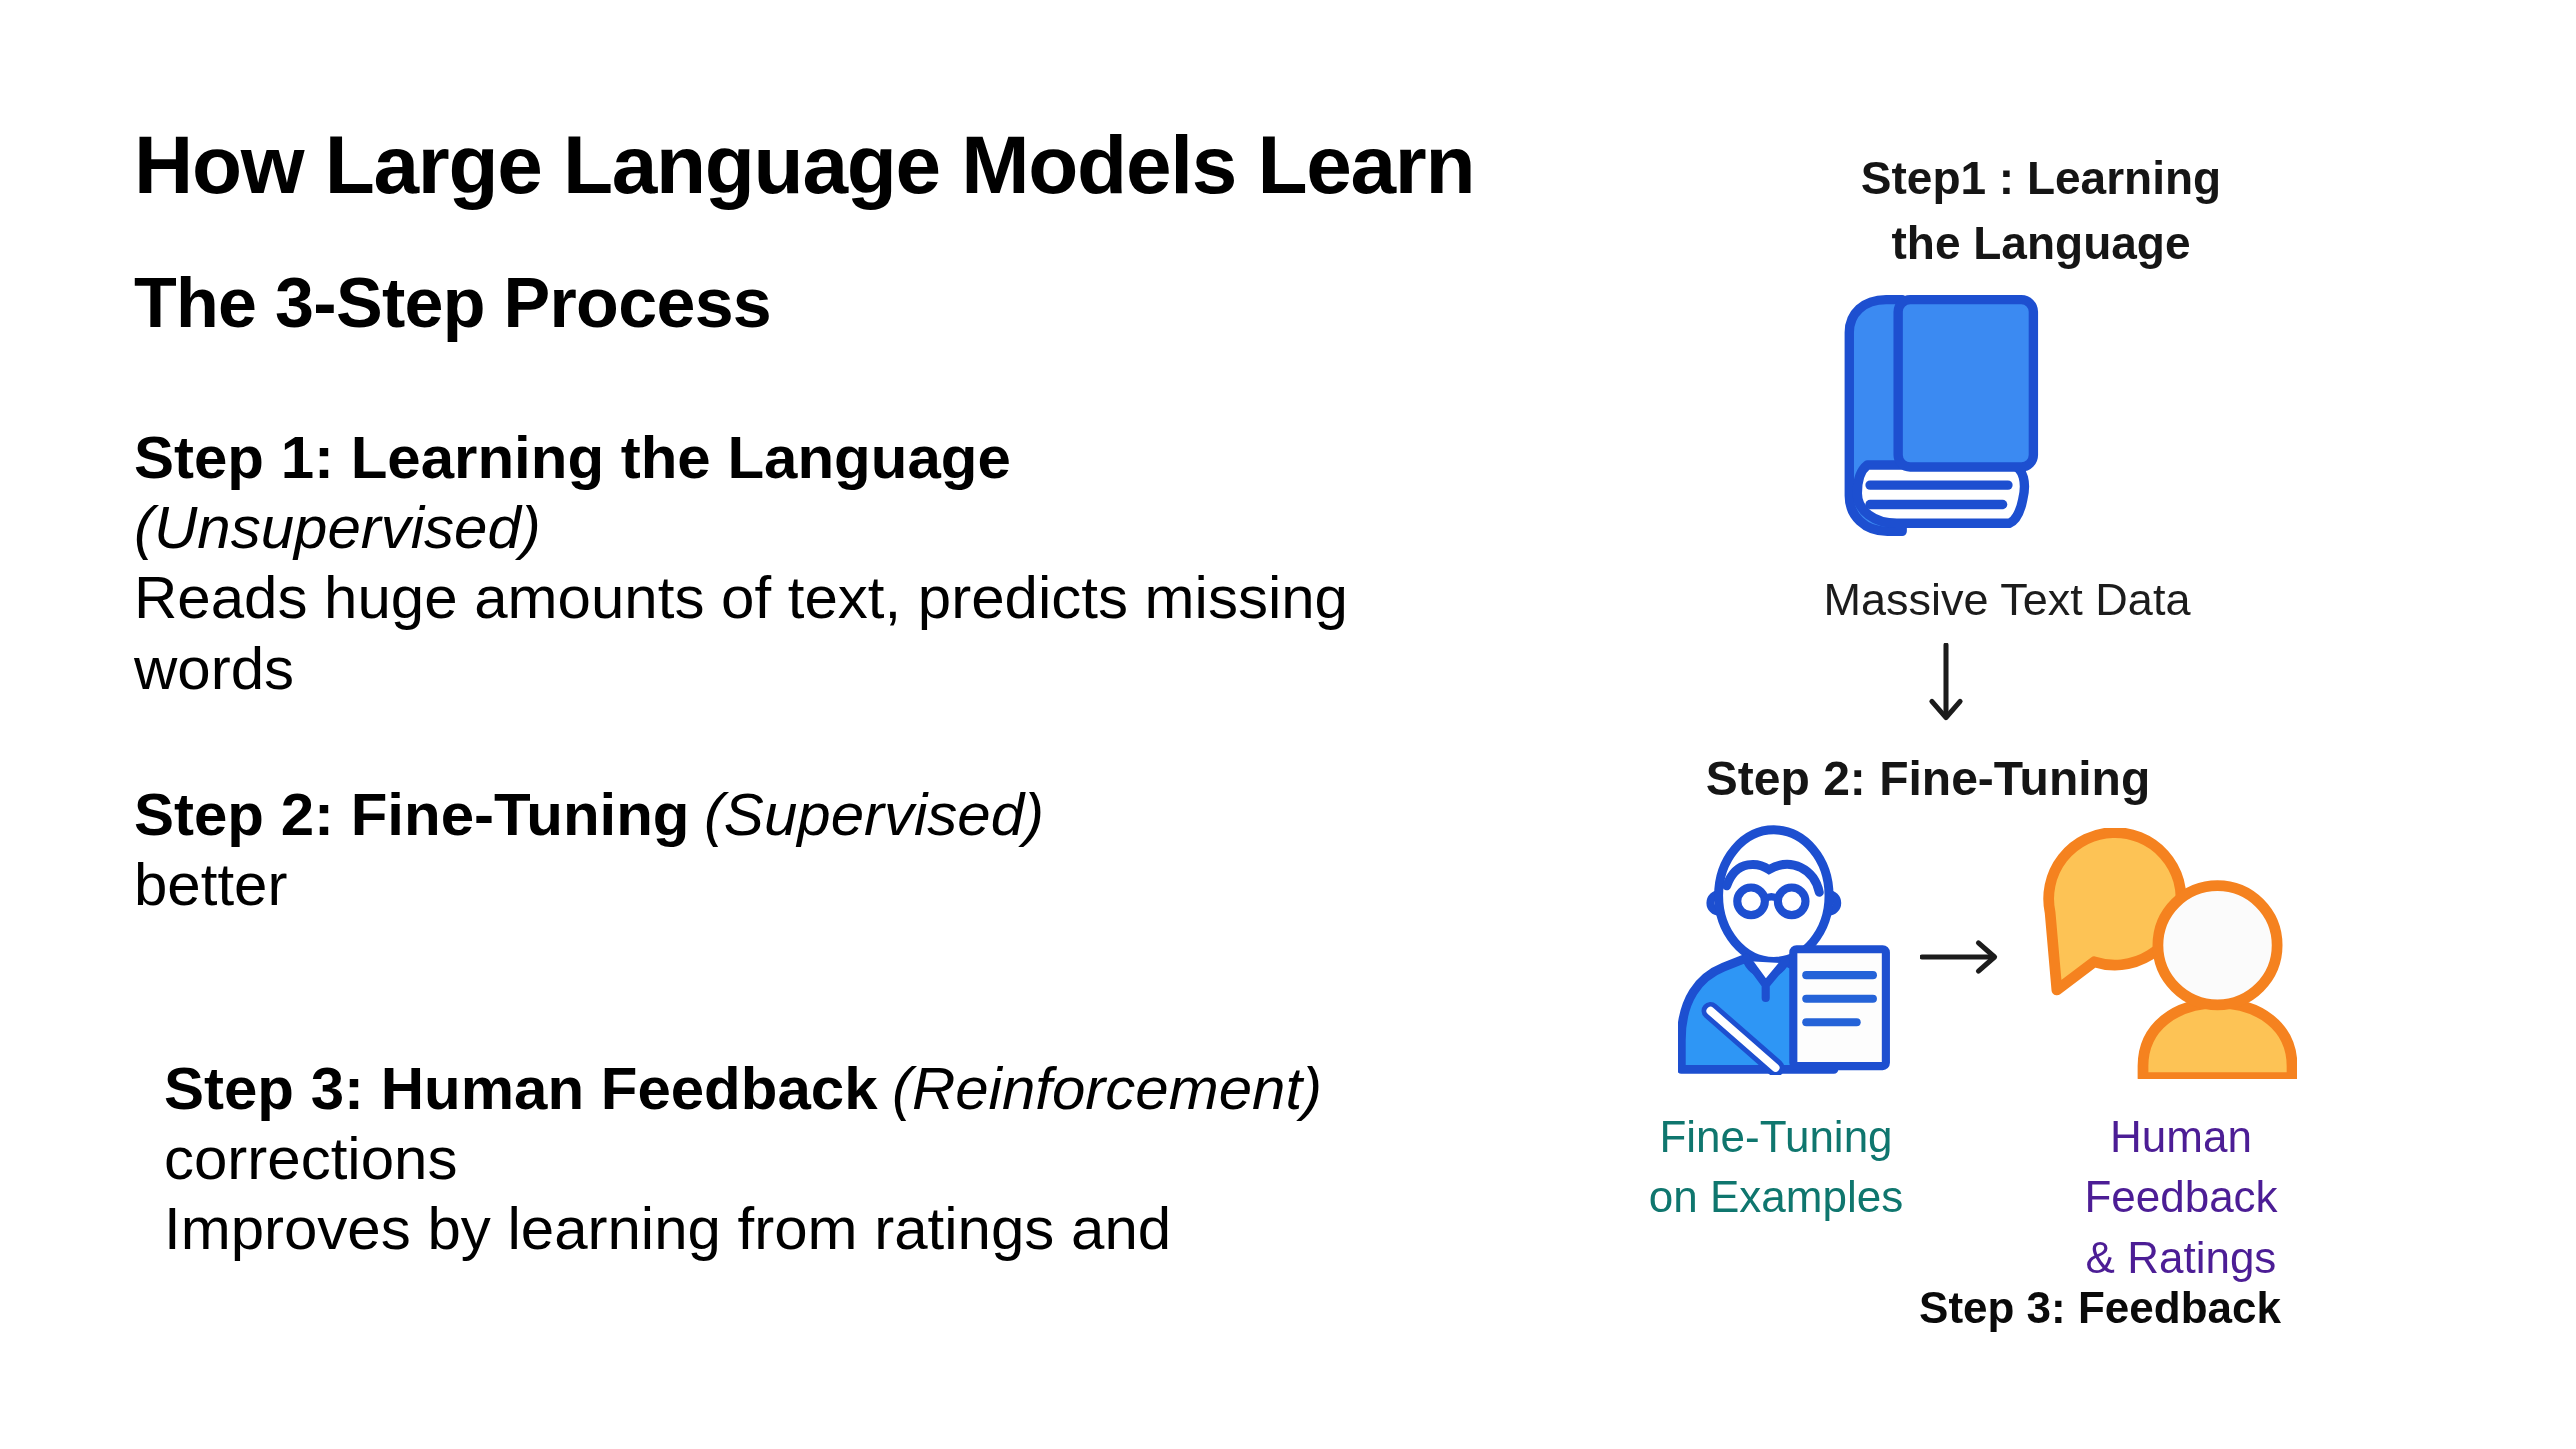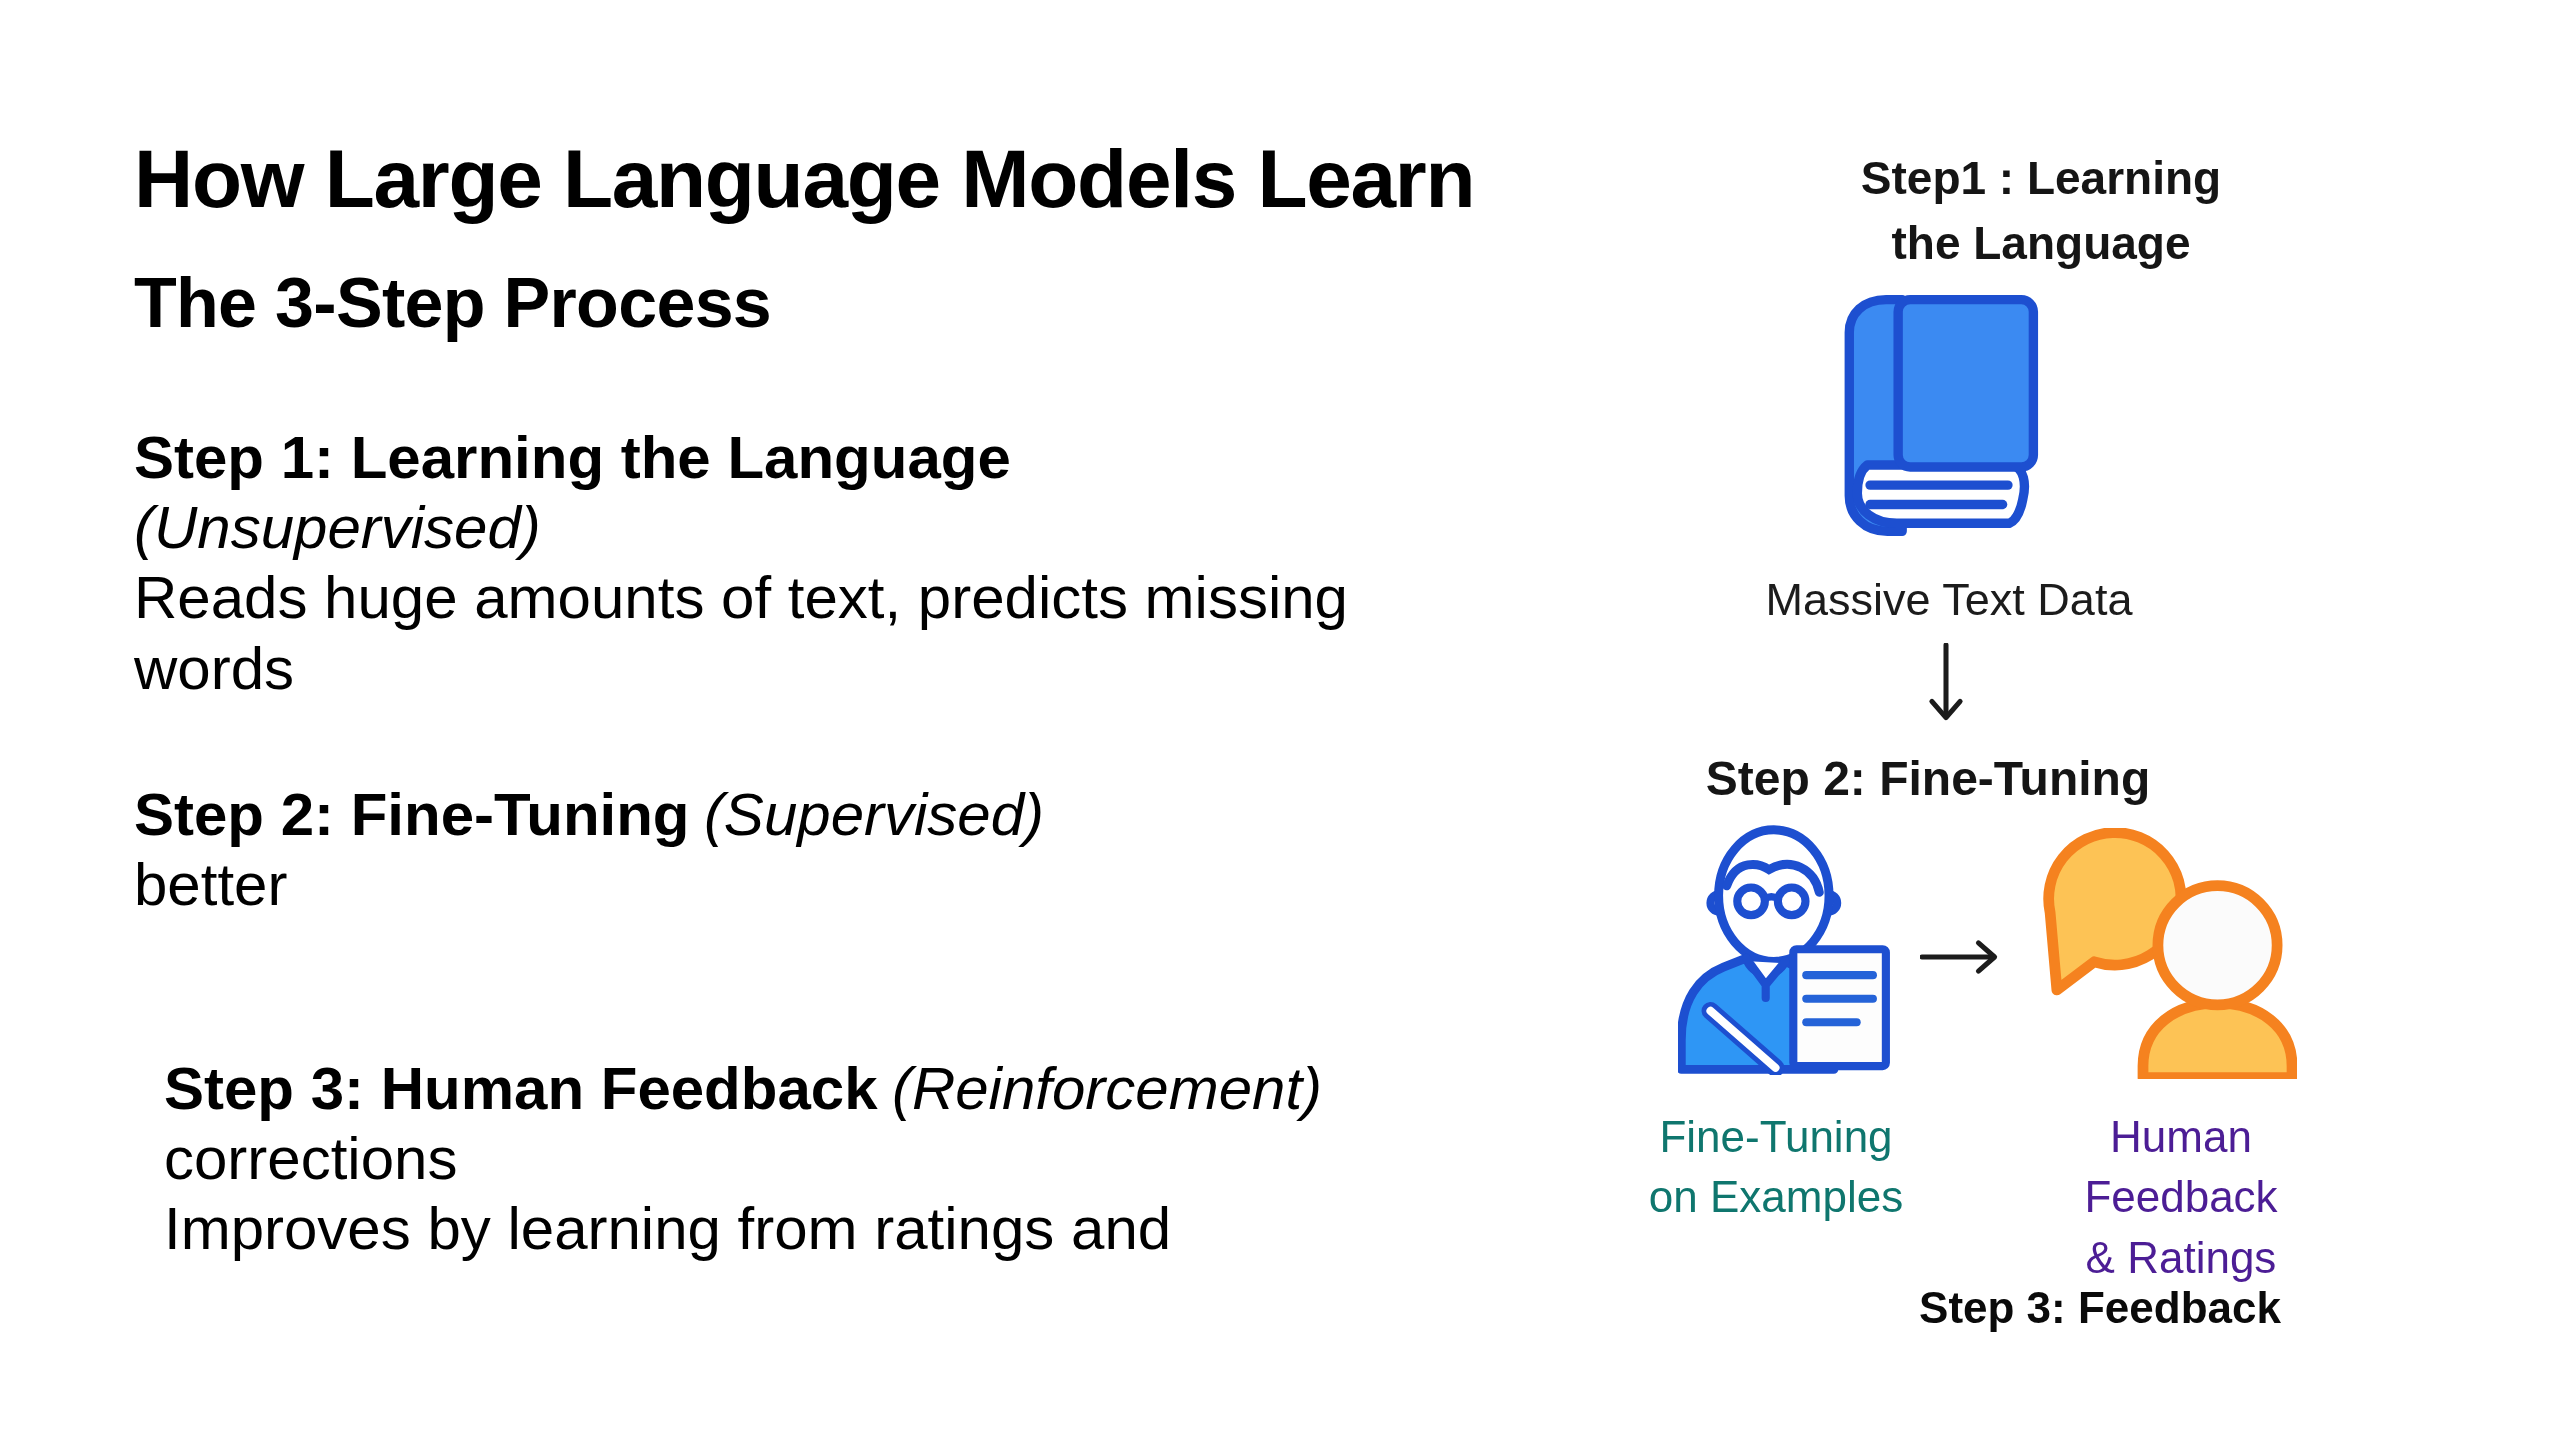--- a/index.html
+++ b/index.html
@@ -7,21 +7,21 @@
     width: 2576px; height: 1449px;
     position: relative; overflow: hidden;
     background: #ffffff;
     font-family: "Liberation Sans", "DejaVu Sans", sans-serif;
     color: #000;
   }
   .abs { position: absolute; }
 
   
   .title {
-    left: 134px; top: 132px; width: 1610px;
+    left: 134px; top: 118px; width: 1610px;
     font-size: 82px; font-weight: 700; letter-spacing: -1.3px;
     white-space: nowrap;
   }
   .subtitle {
     left: 134px; top: 263px; width: 1342px;
     font-size: 70px; font-weight: 700; letter-spacing: -0.7px;
     white-space: nowrap;
   }
   .step-block { left: 134px; width: 1509px; font-size: 60px; line-height: 1.17; }
   .step-block .heading { font-weight: 700; }
@@ -29,21 +29,21 @@
   .step-block .qualifier.inline { margin-left: 0.24em; }
   .step-block .qualifier.own-line { display: block; }
   .step-block .body-line { display: block; font-weight: 400; }
   #step-1 { top: 423px; }
   #step-2 { top: 780px; }
   #step-3 { top: 1054px; margin-left: 30px; }
 
   
   .dg-text { text-align: center; }
   .step1-header { left: 1786px; top: 146px; width: 510px; font-size: 46px; font-weight: 700; line-height: 1.42; color: #151515; }
-  .book-caption { left: 1694px; top: 574px; width: 510px; font-size: 45px; color: #1c1c1c; }
+  .book-caption { left: 1752px; top: 574px; width: 510px; font-size: 45px; color: #1c1c1c; }
   .step2-header { left: 1690px; top: 751px; width: 476px; font-size: 48px; font-weight: 700; color: #151515; }
   .cap-left  { left: 1642px; top: 1107px; width: 268px; font-size: 44px; line-height: 1.37; color: #0f766e; }
   .cap-right { left: 2047px; top: 1107px; width: 268px; font-size: 44px; line-height: 1.37; color: #4c1d95; }
   .step3-header { left: 1912px; top: 1283px; width: 376px; font-size: 44px; font-weight: 700; color: #0a0a0a; }
   .cap-line { display: block; }
 
   .book-svg   { left: 1843px; top: 295px;  width: 196px; height: 241px; }
   .down-arrow { left: 1927px; top: 643px;  width: 38px;  height: 86px; }
   .person-svg { left: 1678px; top: 825px; width: 216px; height: 250px; }
   .right-arrow{ left: 1920px; top: 938px; width: 86px; height: 38px; }

